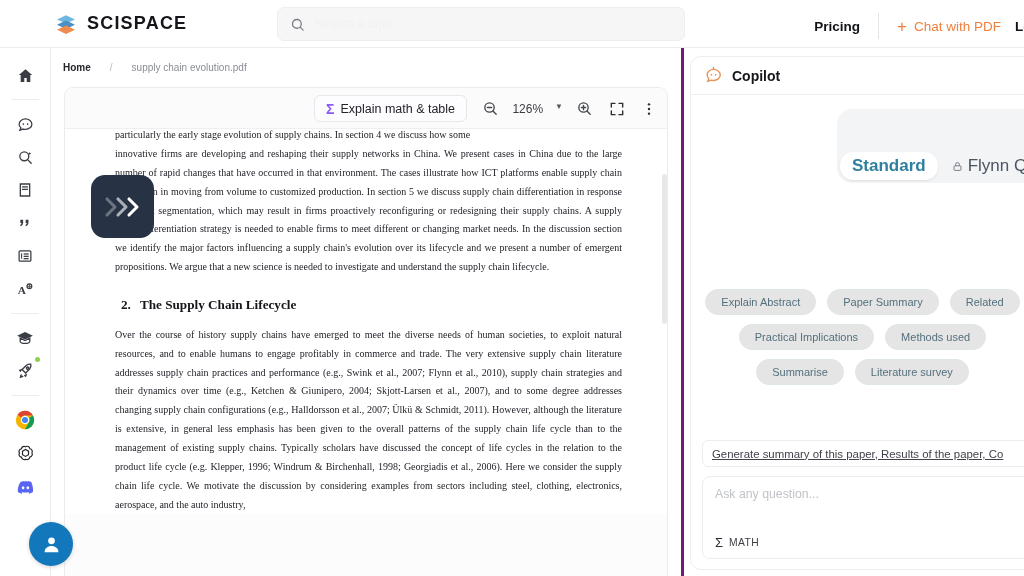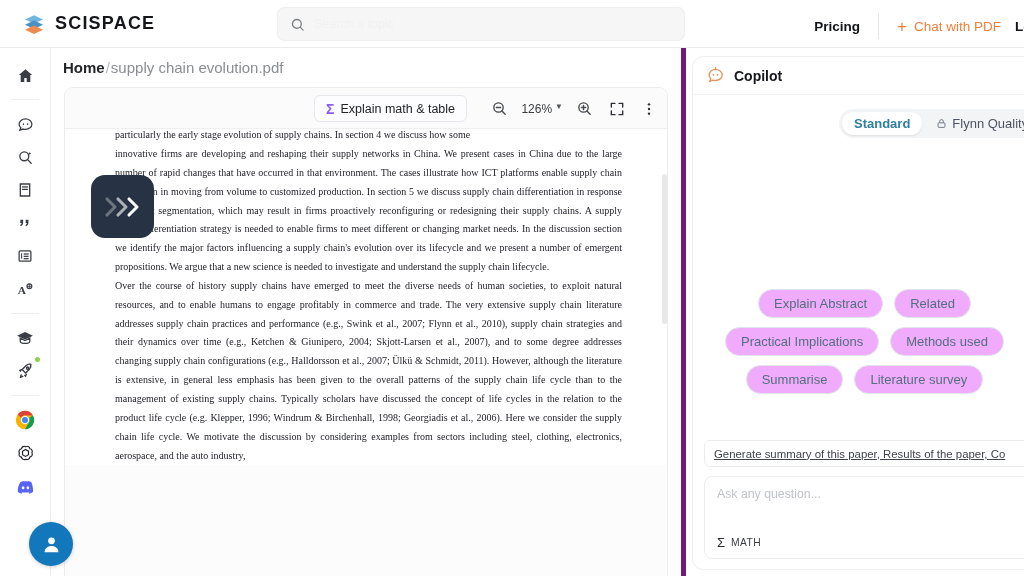--- a/index.html
+++ b/index.html
@@ -9,21 +9,21 @@
     font-family: "Liberation Sans", sans-serif;
     background: #ffffff;
     color: #1f2937;
   }
   .app { position: relative; width: 1024px; height: 576px; }
 
   
   .topbar {
     position: absolute; top: 0; left: 0; width: 1024px; height: 48px;
     background: #ffffff; border-bottom: 1px solid #ececec;
-    display: flex; align-items: center; z-index: 30;
+    display: flex; align-items: center; z-index: 30; padding-left: 32px;
   }
   .brand { display: flex; align-items: center; gap: 9px; margin-left: 22px; }
   .brand-logo { width: 24px; height: 24px; position: relative; }
   .brand-name {
     font-size: 18px; font-weight: bold; letter-spacing: 1.2px; color: #15161a;
   }
   .searchwrap {
     position: absolute; left: 277px; top: 7px;
     width: 408px; height: 34px;
     background: #f6f6f7; border: 1px solid #eeeeef; border-radius: 7px;
@@ -78,22 +78,22 @@
     justify-content: center; cursor: pointer;
     box-shadow: 0 1px 4px rgba(0,0,0,.18);
   }
 
   
   .center {
     position: absolute; left: 51px; top: 48px;
     width: 630px; height: 528px; background: #ffffff;
   }
   .breadcrumb {
-    height: 39px; display: flex; align-items: center; gap: 1px;
-    padding-left: 12px; font-size: 15px;
+    height: 39px; display: flex; align-items: center; gap: 19px;
+    padding-left: 12px; font-size: 10px;
   }
   .bc-home { color: #24262b; font-weight: bold; cursor: pointer; }
   .bc-slash { color: #b9bbbe; }
   .bc-file { color: #8a8d93; }
 
   .pdfpanel {
     position: absolute; top: 39px; left: 13px;
     width: 604px; height: 489px;
     background: #ffffff; border: 1px solid #ebebeb;
     border-bottom: none; border-radius: 9px 9px 0 0; overflow: hidden;
@@ -110,21 +110,21 @@
   }
   .sigma-purple { color: #8b5cf6; font-size: 14px; font-weight: bold; }
   .tool-group {
     position: absolute; right: 8px; top: 0; height: 41px;
     display: flex; align-items: center; gap: 11px;
   }
   .ticon { width: 21px; height: 21px; cursor: pointer; display: flex;
            align-items: center; justify-content: center; }
   .zoomval {
     font-size: 12px; color: #3a3c41; cursor: pointer;
-    display: flex; gap: 3px;
+    display: flex; gap: 12px;
   }
   .caret { font-size: 8px; color: #53565c; }
 
   .pdfscroll {
     position: absolute; top: 41px; left: 0; width: 604px; height: 448px;
     overflow: hidden; background: #fcfcfc;
   }
   .pdfpage {
     position: relative; width: 604px; background: #ffffff;
     padding: 0 47px 0 50px;
@@ -156,56 +156,56 @@
   }
   .vscroll-thumb {
     position: absolute; top: 0; left: 0; width: 5px; height: 150px;
     background: #e8e8e8; border-radius: 3px;
   }
 
   
   .copilot {
     position: absolute; left: 681px; top: 48px;
     width: 343px; height: 528px; background: #ffffff;
-    border-left: 5px solid #701a75;
+    border-left: 3px solid #701a75;
   }
   .cp-card {
     position: absolute; left: 6px; top: 8px;
     width: 343px; height: 514px;
     background: #ffffff; border: 1px solid #eeeeee;
     border-radius: 11px 0 0 11px; overflow: hidden;
   }
   .cp-head {
     height: 38px; display: flex; align-items: center; gap: 9px;
     padding-left: 13px; border-bottom: 1px solid #f0f0f0;
   }
   .cp-title { font-size: 14px; font-weight: bold; color: #16171c; }
   .quality-toggle {
     position: absolute; top: 52px; left: 146px;
     display: flex; align-items: center;
     background: #f3f4f6; border-radius: 15px; padding: 3px; gap: 2px;
   }
   .qt-opt {
-    font-size: 13px; padding: 4px 12px; border-radius: 13px;
+    font-size: 17px; padding: 4px 12px; border-radius: 13px;
     cursor: pointer; display: flex; align-items: center; gap: 5px;
-    color: #4b5563; white-space: nowrap;
+    color: #4b5563; white-space: nowrap; margin-top: 40px;
   }
   .qt-opt.active {
     background: #ffffff; color: #2f7fa0; font-weight: bold;
     box-shadow: 0 1px 2px rgba(0,0,0,.09);
   }
   .chips {
     position: absolute; top: 232px; left: 0; width: 343px;
     display: flex; flex-wrap: wrap; justify-content: center;
     gap: 9px 11px; padding: 0 4px;
   }
   .chip {
     border: 1px solid #dfe6e9; border-radius: 15px;
-    padding: 6px 15px; font-size: 13px; color: #53707c;
-    background: #f0abfc; cursor: pointer; white-space: nowrap;
+    padding: 6px 15px; font-size: 11px; color: #53707c;
+    background: #e5e5e5; cursor: pointer; white-space: nowrap;
   }
   .hintbar {
     position: absolute; left: 11px; bottom: 102px;
     width: 340px; height: 27px;
     border: 1px solid #ececec; border-radius: 6px;
     background: #ffffff; display: flex; align-items: center;
     padding: 0 9px; overflow: hidden;
   }
   .hintbar span {
     font-size: 11.4px; color: #40434a; white-space: nowrap; text-decoration: underline;
@@ -451,20 +451,23 @@
         </div>
       </div>
 
       <div class="pdfscroll">
         <div class="pdfpage">
           <div class="pdf-clip-top">
             <div class="pdf-body">particularly the early stage evolution of supply chains.  In section 4 we discuss how some</div>
           </div>
           <div class="pdf-body para">innovative firms are developing and reshaping their supply networks in China. We present cases in China due to the large number of rapid changes that have occurred in that environment. The cases illustrate how ICT platforms enable supply chain innovation in moving from volume to customized production.  In section 5 we discuss supply chain differentiation in response to market segmentation, which may result in firms proactively reconfiguring or redesigning their supply chains. A supply chain differentiation strategy is needed to enable firms to meet different or changing market needs. In the discussion section we identify the major factors influencing a supply chain's evolution over its lifecycle and we present a number of emergent propositions. We argue that a new science is needed to investigate and understand the supply chain lifecycle.</div>
 
+          <div class="pdf-h2">
+            <span class="secnum">2.</span><span>The Supply Chain Lifecycle</span>
+          </div>
 
           <div class="pdf-body para">Over the course of history supply chains have emerged to meet the diverse needs of human societies, to exploit natural resources, and to enable humans to engage profitably in commerce and trade. The very extensive supply chain literature addresses supply chain practices and performance (e.g., Swink et al., 2007; Flynn et al., 2010), supply chain strategies and their dynamics over time (e.g., Ketchen &amp; Giunipero, 2004; Skjott-Larsen et al., 2007), and to some degree addresses changing supply chain configurations (e.g., Halldorsson et al., 2007;  Ülkü &amp; Schmidt, 2011). However, although the literature is extensive, in general less emphasis has been given to the overall patterns of the supply chain life cycle than to the management of existing supply chains. Typically scholars have discussed the concept of life cycles in the relation to the product life cycle (e.g. Klepper, 1996; Windrum &amp; Birchenhall, 1998; Georgiadis et al., 2006). Here we consider the supply chain life cycle. We motivate the discussion by considering examples from sectors including steel, clothing, electronics, aerospace, and the auto industry,</div>
         </div>
 
         <div class="vscroll">
           <div class="vscroll-thumb"></div>
         </div>
       </div>
 
       <div class="chevbtn">
@@ -502,20 +505,21 @@
               <rect x="4.5" y="10.5" width="15" height="10" rx="1.8"></rect>
               <path d="M8 10.5V7.4a4 4 0 0 1 8 0v3.1"></path>
             </svg>
           </span>
           <span>Flynn Quality</span>
         </span>
       </div>
 
       <div class="chips">
         <span class="chip">Explain Abstract</span>
+        <span class="chip">Paper Summary</span>
         <span class="chip">Related</span>
         <span class="chip">Practical Implications</span>
         <span class="chip">Methods used</span>
         <span class="chip">Summarise</span>
         <span class="chip">Literature survey</span>
       </div>
 
       <div class="hintbar">
         <span>Generate summary of this paper, Results of the paper, Co</span>
       </div>

